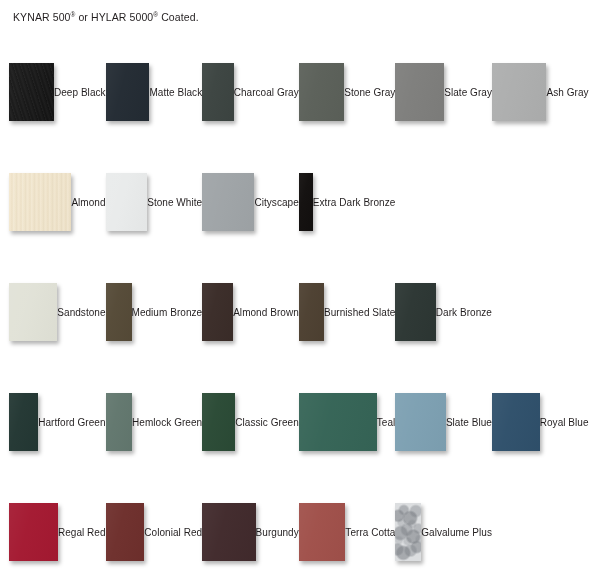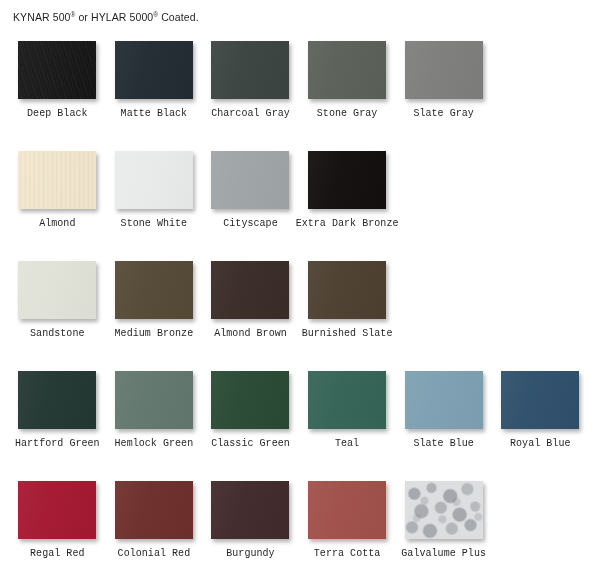--- a/index.html
+++ b/index.html
@@ -43,23 +43,21 @@
   .swatch-row {
     display: flex;
     width: 580px;
     margin-left: 9px;
     height: 110px;
   }
 
   .swatch-cell {
     width: 96.6px;
     display: flex;
-    flex-direction: column;
     align-items: center;
-    font-family: Liberation Mono, monospace;
   }
 
   .swatch-chip {
     width: 78px;
     height: 58px;
     margin-top: 8px;
     box-shadow: 2px 3px 4px rgba(0,0,0,0.30);
     position: relative;
     overflow: hidden;
   }
@@ -149,20 +147,24 @@
         <div class="swatch-label">Charcoal Gray</div>
       </div>
       <div class="swatch-cell">
         <div class="swatch-chip" style="background: rgb(91, 96, 89);"></div>
         <div class="swatch-label">Stone Gray</div>
       </div>
       <div class="swatch-cell">
         <div class="swatch-chip" style="background: rgb(126, 126, 124);"></div>
         <div class="swatch-label">Slate Gray</div>
       </div>
+      <div class="swatch-cell">
+        <div class="swatch-chip" style="background: rgb(173, 174, 174);"></div>
+        <div class="swatch-label">Ash Gray</div>
+      </div>
     </div>
     <div class="swatch-row">
       <div class="swatch-cell">
         <div class="swatch-chip texture-grain" style="background: rgb(242, 230, 205);"></div>
         <div class="swatch-label">Almond</div>
       </div>
       <div class="swatch-cell">
         <div class="swatch-chip" style="background: rgb(233, 235, 235);"></div>
         <div class="swatch-label">Stone White</div>
       </div>
@@ -185,20 +187,24 @@
         <div class="swatch-label">Medium Bronze</div>
       </div>
       <div class="swatch-cell">
         <div class="swatch-chip" style="background: rgb(58, 44, 40);"></div>
         <div class="swatch-label">Almond Brown</div>
       </div>
       <div class="swatch-cell">
         <div class="swatch-chip" style="background: rgb(77, 64, 49);"></div>
         <div class="swatch-label">Burnished Slate</div>
       </div>
+      <div class="swatch-cell">
+        <div class="swatch-chip" style="background: rgb(44, 54, 51);"></div>
+        <div class="swatch-label">Dark Bronze</div>
+      </div>
     </div>
     <div class="swatch-row">
       <div class="swatch-cell">
         <div class="swatch-chip" style="background: rgb(35, 55, 51);"></div>
         <div class="swatch-label">Hartford Green</div>
       </div>
       <div class="swatch-cell">
         <div class="swatch-chip" style="background: rgb(98, 119, 110);"></div>
         <div class="swatch-label">Hemlock Green</div>
       </div>

